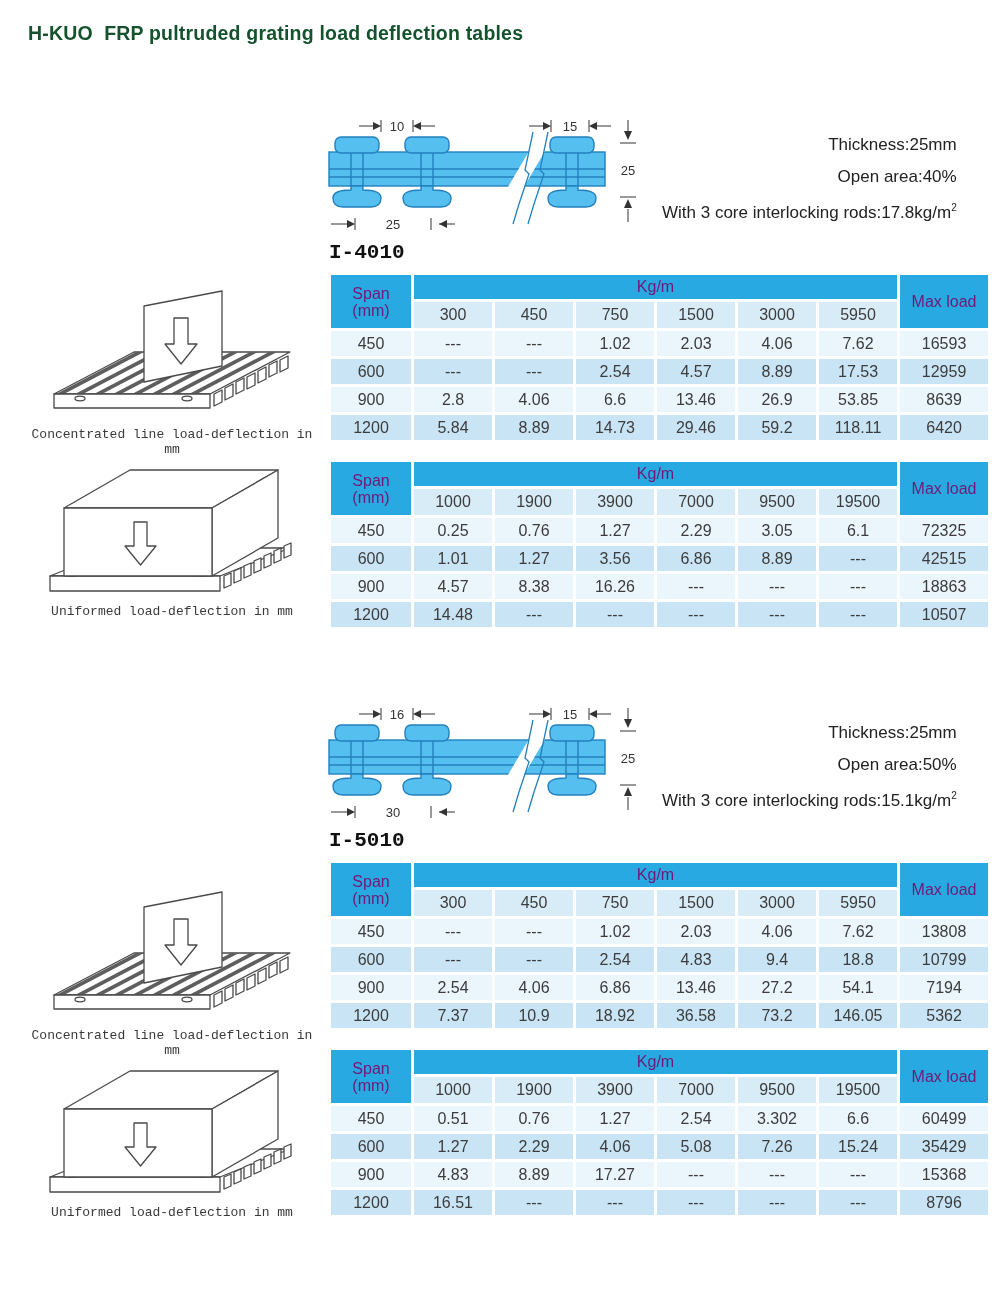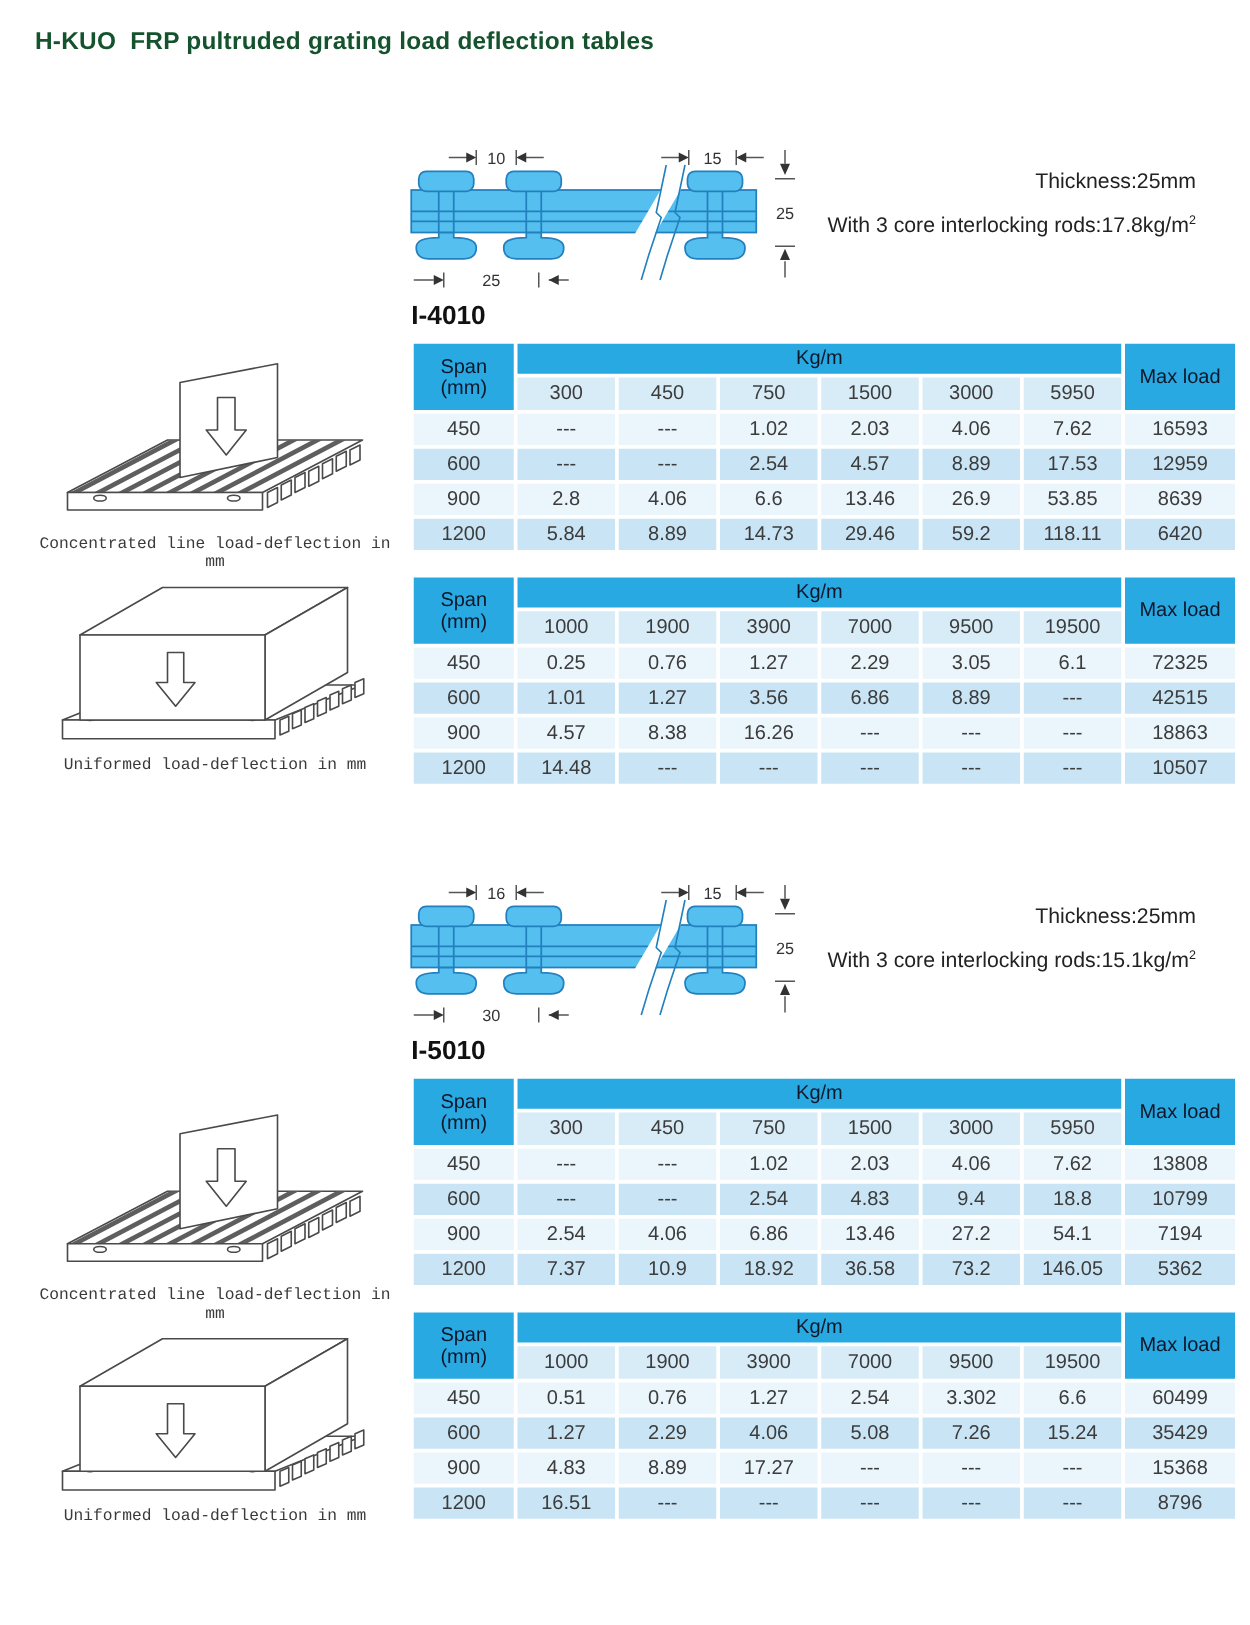--- a/index.html
+++ b/index.html
@@ -14,29 +14,29 @@
 
   
   .xsec{position:absolute;left:325px;top:112px;width:332px;height:126px;}
   .xsec text{font-family:"Liberation Sans",sans-serif;font-size:13px;fill:#333;text-anchor:middle;}
 
   
   .specs{position:absolute;left:662px;top:135px;font-size:17px;color:#222;}
   .spec-line{margin-bottom:11.5px;line-height:20px;text-align:right;}
   .spec-line sup{font-size:10px;}
 
-  .model{position:absolute;left:329px;top:241px;font-size:21px;font-weight:bold;color:#111;}
+  .model{position:absolute;left:329px;top:241px;font-size:21px;font-weight:bold;color:#111;font-family:Liberation Mono, monospace;}
 
   
   table.loadtable{position:absolute;left:328px;border-collapse:separate;border-spacing:3px;table-layout:fixed;
     width:663px;font-size:16px;color:#3c3c3c;}
   .tA{top:272px;}
   .tB{top:459px;}
   th,td{text-align:center;padding:0;font-weight:normal;overflow:hidden;}
-  th.hd{background:#29a9e2;color:#0f172a;height:24px;}
+  th.hd{background:#29a9e2;color:#701a75;height:24px;}
   th.span-hd{line-height:17px;font-size:16px;}
   th.sub{background:#d8ecf8;height:26px;}
   tbody td{height:25px;}
   tr.ra td{background:#eaf5fc;}
   tr.rb td{background:#c9e5f5;}
 
   
   .figs{position:absolute;left:0;top:0;width:330px;height:650px;font-family:Liberation Mono, monospace;}
   .fig{position:absolute;}
   .fig-conc{left:42px;top:282px;width:272px;height:146px;}
@@ -176,20 +176,21 @@
   <svg class="xsec" viewBox="0 0 332 126">
     <use href="#sym-xsec"></use>
     <text x="72" y="19">10</text>
     <text x="245" y="19">15</text>
     <text x="303" y="63">25</text>
     <text x="68" y="117">25</text>
   </svg>
 
   <div class="specs">
     <div class="spec-line">Thickness:25mm</div>
+    <div class="spec-line">Open area:40%</div>
     <div class="spec-line"><span>With 3 core interlocking rods:17.8kg/m</span><sup>2</sup></div>
   </div>
 
   <div class="model">I-4010</div>
 
   <table class="loadtable tA">
       <colgroup>
         <col style="width: 80px;">
         <col style="width: 78px;">
         <col style="width: 78px;">
@@ -349,20 +350,21 @@
   <svg class="xsec" viewBox="0 0 332 126">
     <use href="#sym-xsec"></use>
     <text x="72" y="19">16</text>
     <text x="245" y="19">15</text>
     <text x="303" y="63">25</text>
     <text x="68" y="117">30</text>
   </svg>
 
   <div class="specs">
     <div class="spec-line">Thickness:25mm</div>
+    <div class="spec-line">Open area:50%</div>
     <div class="spec-line"><span>With 3 core interlocking rods:15.1kg/m</span><sup>2</sup></div>
   </div>
 
   <div class="model">I-5010</div>
 
   <table class="loadtable tA">
       <colgroup>
         <col style="width: 80px;">
         <col style="width: 78px;">
         <col style="width: 78px;">

